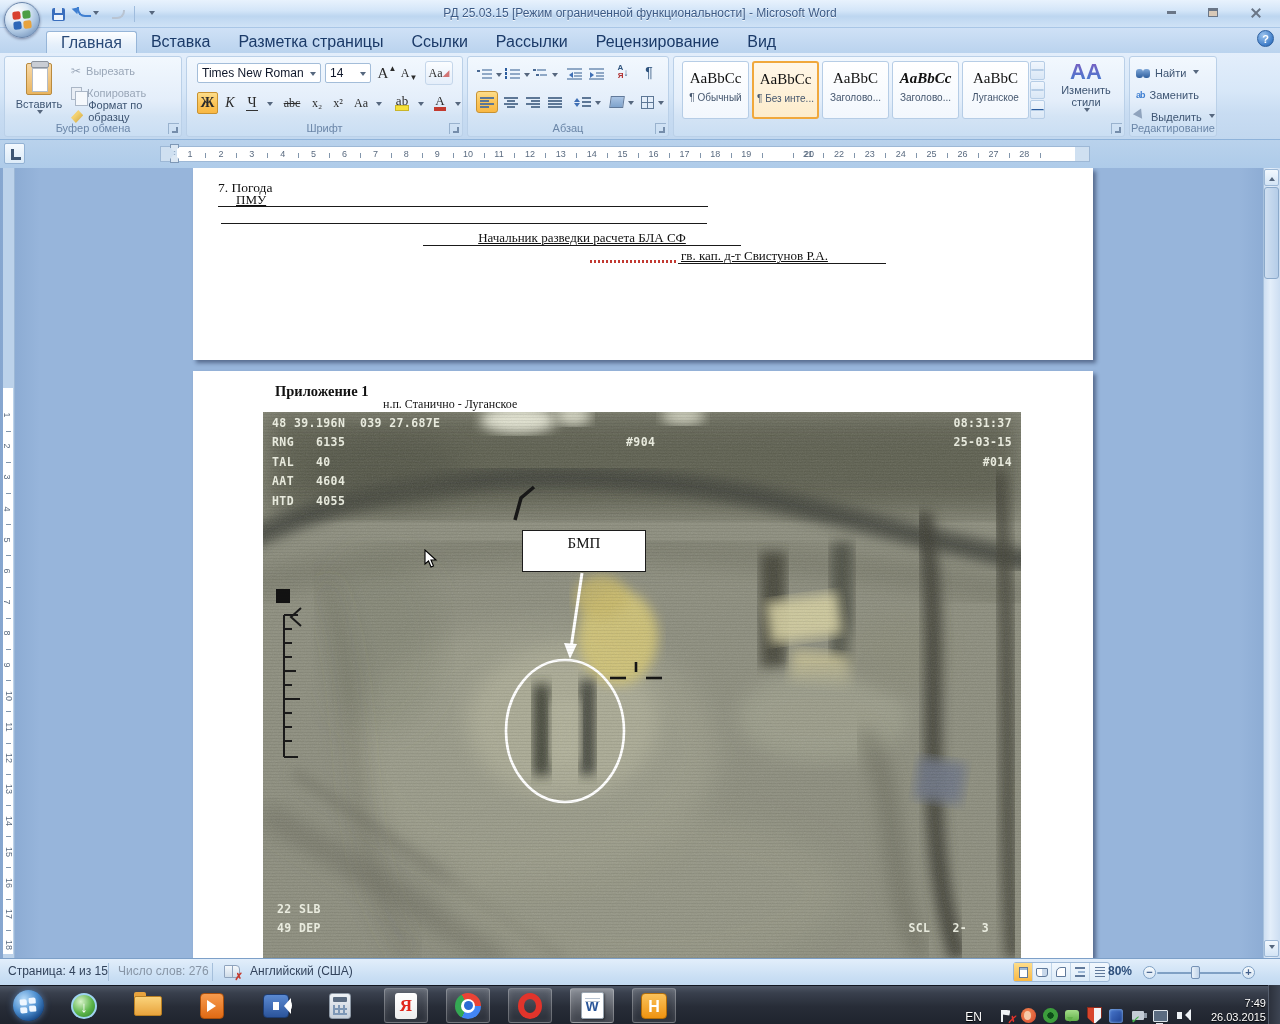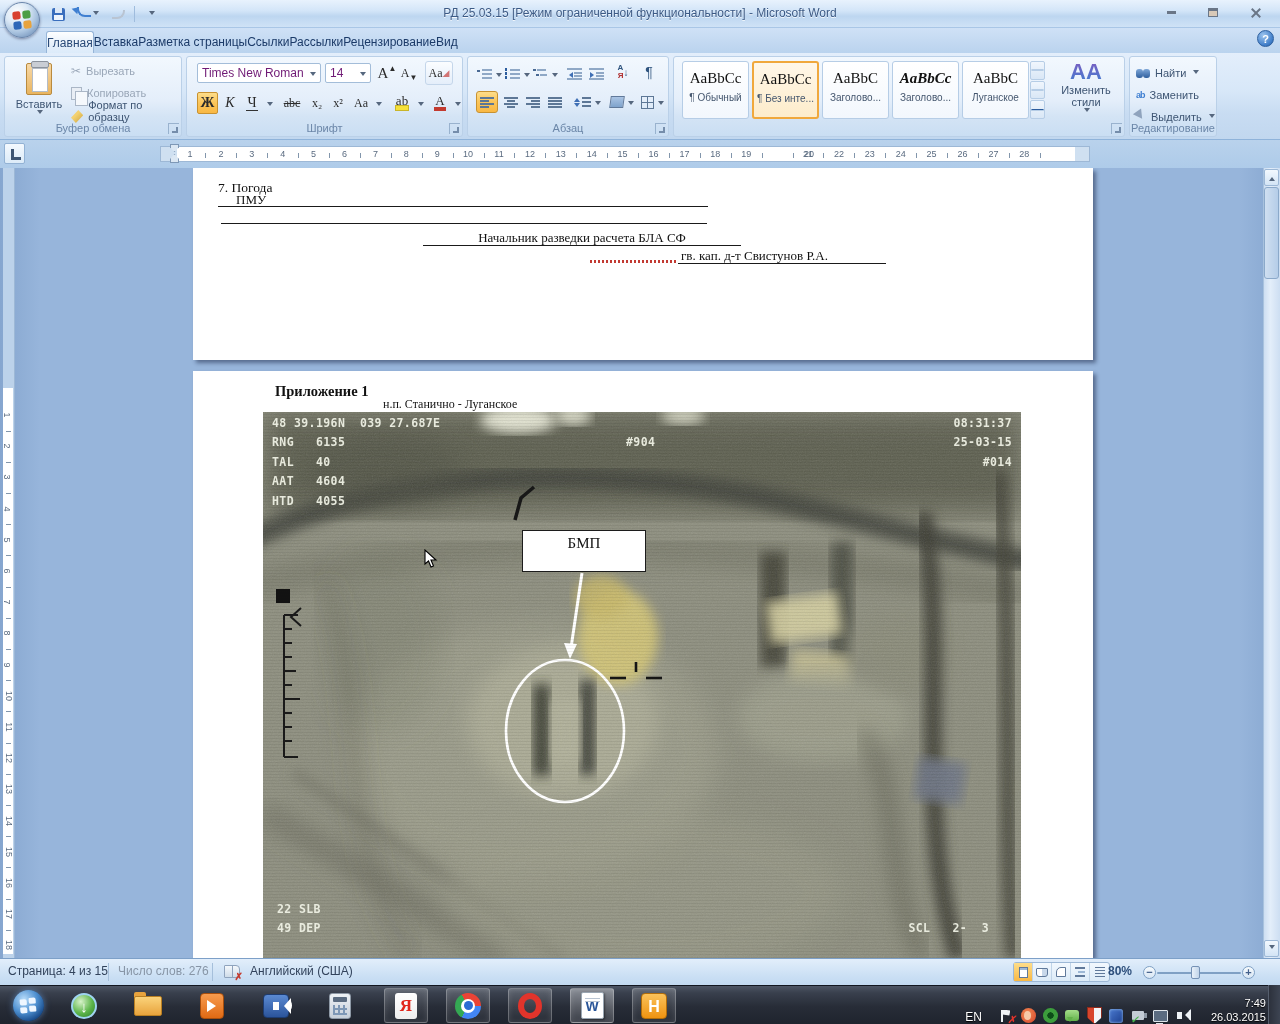--- a/index.html
+++ b/index.html
@@ -36,21 +36,21 @@
   .wbtn{width:22px;height:15px;display:flex;align-items:center;justify-content:center;}
   .g-min{width:9px;height:3px;background:#6a7687;}
   .g-rest{width:10px;height:9px;border:1px solid #6a7687;border-top:3px solid #6a7687;background:#d8c9b8;}
   .g-close{position:relative;width:11px;height:11px;}
   .g-close:before,.g-close:after{content:"";position:absolute;left:5px;top:0;width:2px;height:12px;background:#6a7687;}
   .g-close:before{transform:rotate(45deg);}.g-close:after{transform:rotate(-45deg);}
 
   
   .tabrow{position:absolute;left:0;top:28px;width:1280px;height:25px;
     background:linear-gradient(180deg,#cfe1f6,#bad3ee);display:flex;align-items:flex-end;padding-left:46px;}
-  .tab{height:22px;line-height:22px;padding:0 0;font-size:12px;color:#1b3a68;border-radius:3px 3px 0 0;margin-top:37px;}
+  .tab{height:22px;line-height:22px;padding:0 14px;font-size:16px;color:#1b3a68;border-radius:3px 3px 0 0;margin-top:37px;}
   .tab.active{background:linear-gradient(180deg,#fdfeff,#e6f0fb 60%,#dcebfa);border:1px solid #96b5d8;border-bottom:none;color:#2a4a78;}
   .help-btn{position:absolute;right:6px;top:30px;width:17px;height:17px;border-radius:50%;z-index:5;
     background:radial-gradient(circle at 35% 30%,#9cc4ee,#3e7cc8 70%,#275a9b);color:#fff;font-size:11px;font-weight:bold;
     text-align:center;line-height:17px;border:1px solid #2d5f9e;}
 
   
   .ribbon{position:absolute;left:0;top:53px;width:1280px;height:87px;
     background:linear-gradient(180deg,#e3eefb 0%,#d7e7f8 45%,#c8dcf2 70%,#c1d7ef 100%);
     border-bottom:1px solid #8fb3da;}
   .rgroup{position:absolute;top:3px;height:81px;border:1px solid #bad0e8;border-radius:3px;
@@ -64,21 +64,21 @@
   .clip-ic:before{content:"";position:absolute;left:4px;top:-3px;width:16px;height:5px;background:#c9cdd4;border:1px solid #8b929c;border-radius:2px;}
   .clip-ic:after{content:"";position:absolute;left:5px;top:4px;width:14px;height:22px;background:#fff;border:1px solid #b5bcc6;}
   .clip-small{display:flex;flex-direction:column;position:absolute;left:66px;top:6px;gap:6px;}
   .cs-row{display:flex;align-items:center;gap:5px;font-size:11px;color:#9aa7b8;height:16px;}
   .cs-row.en{color:#3e5573;align-items:flex-end;}
   .scissors{color:#9aa7b8;font-size:12px;}
   .copy-ic{width:11px;height:13px;background:#e9eef5;border:1px solid #aab6c6;position:relative;}
   .copy-ic:before{content:"";position:absolute;left:3px;top:3px;width:11px;height:13px;background:#f5f8fc;border:1px solid #aab6c6;}
   .brush-ic{width:13px;height:13px;background:linear-gradient(135deg,#f3d170 40%,#caa23f);clip-path:polygon(0 60%,60% 0,100% 40%,40% 100%);}
 
-  .combo{position:absolute;height:20px;background:#fff;border:1px solid #a3bdd9;border-radius:2px;font-size:12px;color:#701a75;
+  .combo{position:absolute;height:20px;background:#fff;border:1px solid #a3bdd9;border-radius:2px;font-size:12px;color:#0f172a;
     display:flex;align-items:center;padding:0 4px;justify-content:space-between;}
   .dd{width:0;height:0;border:3px solid transparent;border-top:4px solid #56677e;margin-left:4px;position:relative;top:2px;}
   .fbtn{position:absolute;height:22px;border-radius:3px;display:flex;align-items:center;justify-content:center;
     font-family:"Liberation Serif",serif;font-size:14px;color:#2b2b2b;}
   .active-orange{background:linear-gradient(180deg,#fddd8a,#fbc55a 50%,#f9b844);border:1px solid #c89231;border-radius:2px;}
   .ubar:after{content:"";position:absolute;left:4px;right:4px;bottom:3px;height:1px;background:#333;}
   .hl-ic,.fc-ic{position:relative;font-family:"Liberation Serif",serif;font-size:13px;line-height:12px;}
   .hl-ic:after{content:"";position:absolute;left:-1px;right:-1px;bottom:-4px;height:4px;background:#f6e13a;border:1px solid #c9b52a;}
   .fc-ic:after{content:"";position:absolute;left:-1px;right:-1px;bottom:-4px;height:4px;background:#c33a2f;}
 
@@ -161,21 +161,21 @@
   
   .docarea{position:absolute;left:0;top:168px;width:1280px;height:790px;background:linear-gradient(90deg,#86a6cf 0,#97b5db 40px,#97b5db 1240px,#86a6cf);overflow:hidden;}
   .vruler{position:absolute;left:3px;top:0;width:12px;height:790px;background:#bcd2ea;border-right:1px solid #9db8d6;}
   .vruler .white{position:absolute;left:0;right:1px;top:220px;height:566px;background:#fff;}
   .vnum{position:absolute;left:1px;font-size:9px;color:#5a6b80;transform:rotate(90deg);}
   .vtick{position:absolute;left:3px;width:5px;height:1px;background:#8296ac;}
   .page{position:absolute;left:193px;width:900px;background:#fff;box-shadow:3px 3px 4px rgba(10,20,50,.45);overflow:hidden;}
   .p1{top:0;height:192px;}
   .p2{top:203px;height:587px;}
   .serif{font-family:"Liberation Serif",serif;color:#111;}
-  .uline{border-bottom:1px solid #1a1a1a;}
+  .uline{border-bottom:1px solid #1a1a1a;text-decoration:underline;}
   .squiggle{height:3px;background:repeating-linear-gradient(90deg,#c23a32 0 2px,transparent 2px 4px);align-self:flex-end;margin-bottom:1px;}
 
   
   .survl{position:absolute;left:70px;top:41px;width:758px;height:546px;background:#8d8e7e;overflow:hidden;}
   .scanlines{position:absolute;inset:0;background:repeating-linear-gradient(0deg,rgba(25,25,18,.07) 0 1px,transparent 1px 3px);pointer-events:none;}
   .osd{position:absolute;font-family:"DejaVu Sans Mono",monospace;font-weight:bold;font-size:11.5px;line-height:19.5px;
     color:rgba(238,240,228,.95);white-space:pre;letter-spacing:.4px;}
   .callout{position:absolute;left:259px;top:118px;width:124px;height:42px;background:#fff;border:1px solid #1c1c1c;}
   .callout span{display:block;text-align:center;margin-top:4px;font-family:"Liberation Serif",serif;font-size:15px;color:#111;}
 

